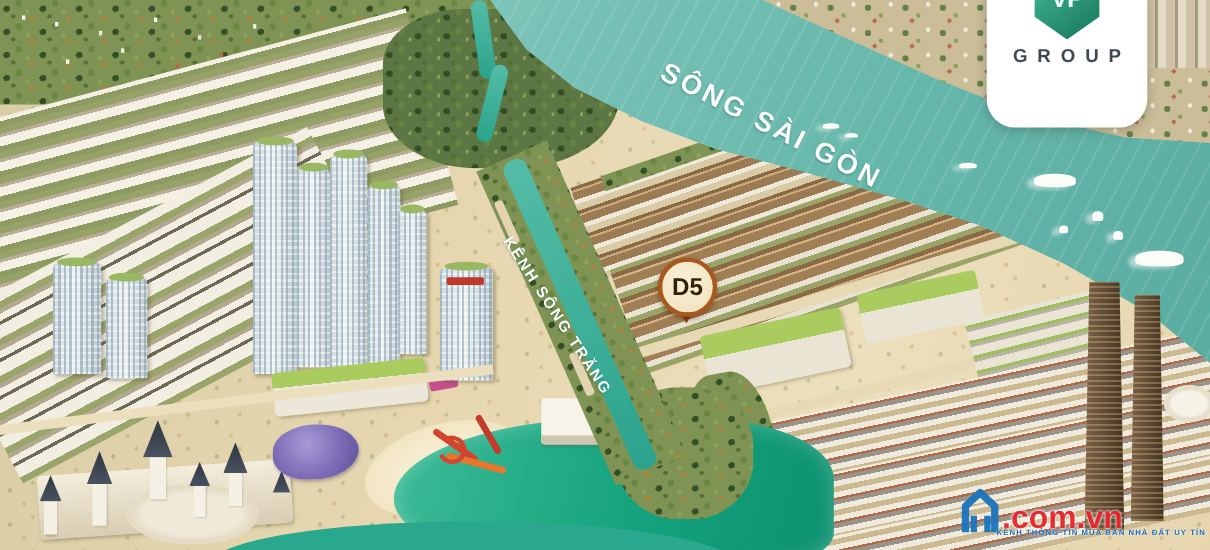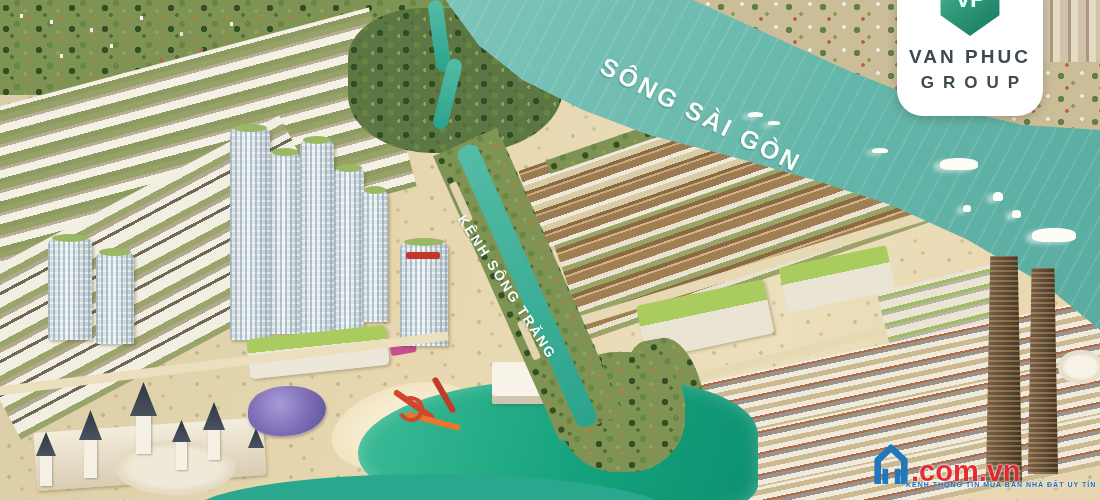--- a/index.html
+++ b/index.html
@@ -229,26 +229,31 @@
   <div class="abs boat" style="left:872px;top:148px;width:16px;height:5px;"></div>
 
   <div class="abs water-label" style="left:602px;top:50px;font-size:25px;letter-spacing:3px;transform:rotate(27deg);transform-origin:left center;">SÔNG SÀI GÒN</div>
 
   <div class="abs water-label" style="left:468px;top:212px;font-size:14px;letter-spacing:2px;transform:rotate(57deg);transform-origin:left top;">KÊNH SÔNG TRĂNG</div>
 
   <div class="abs tower-dark" style="left:986px;top:256px;width:36px;height:226px;"></div>
   <div class="abs tower-dark" style="left:1028px;top:268px;width:30px;height:206px;"></div>
   <div class="abs" style="left:1058px;top:350px;width:46px;height:34px;border-radius:50%;background:radial-gradient(#f6f2e6 55%,#d8cfb8 80%);border:3px solid #e8e0cc;"></div>
 
+  <div class="abs" style="left:596px;top:234px;width:58px;height:72px;">
+    <div class="abs pin-tail" style="left:17px;top:42px;"></div>
+    <div class="abs pin-circle" style="left:2px;top:0;">
+      <span>D5</span>
+    </div>
+  </div>
 
   <div class="abs logo-card" style="left:897px;top:-26px;">
     <div class="hexagon">
       <span>VP</span>
     </div>
-    <div class="logo-line1">VAN PHUC</div>
     <div class="logo-line2">GROUP</div>
   </div>
 
   <div class="abs watermark" style="left:872px;top:442px;">
     <svg width="38" height="44" viewBox="0 0 40 46" style="margin-right:1px;">
       <path d="M6 44 V19 L20 6 L34 19 V44" stroke="#1b75bc" stroke-width="7" fill="none" stroke-linejoin="round"></path>
       <path d="M14 44 V28 M27 44 V28" stroke="#1b75bc" stroke-width="6" fill="none"></path>
     </svg>
     <span class="wm-suffix" style="color:#e8262d;">.com.vn</span>
   </div>

